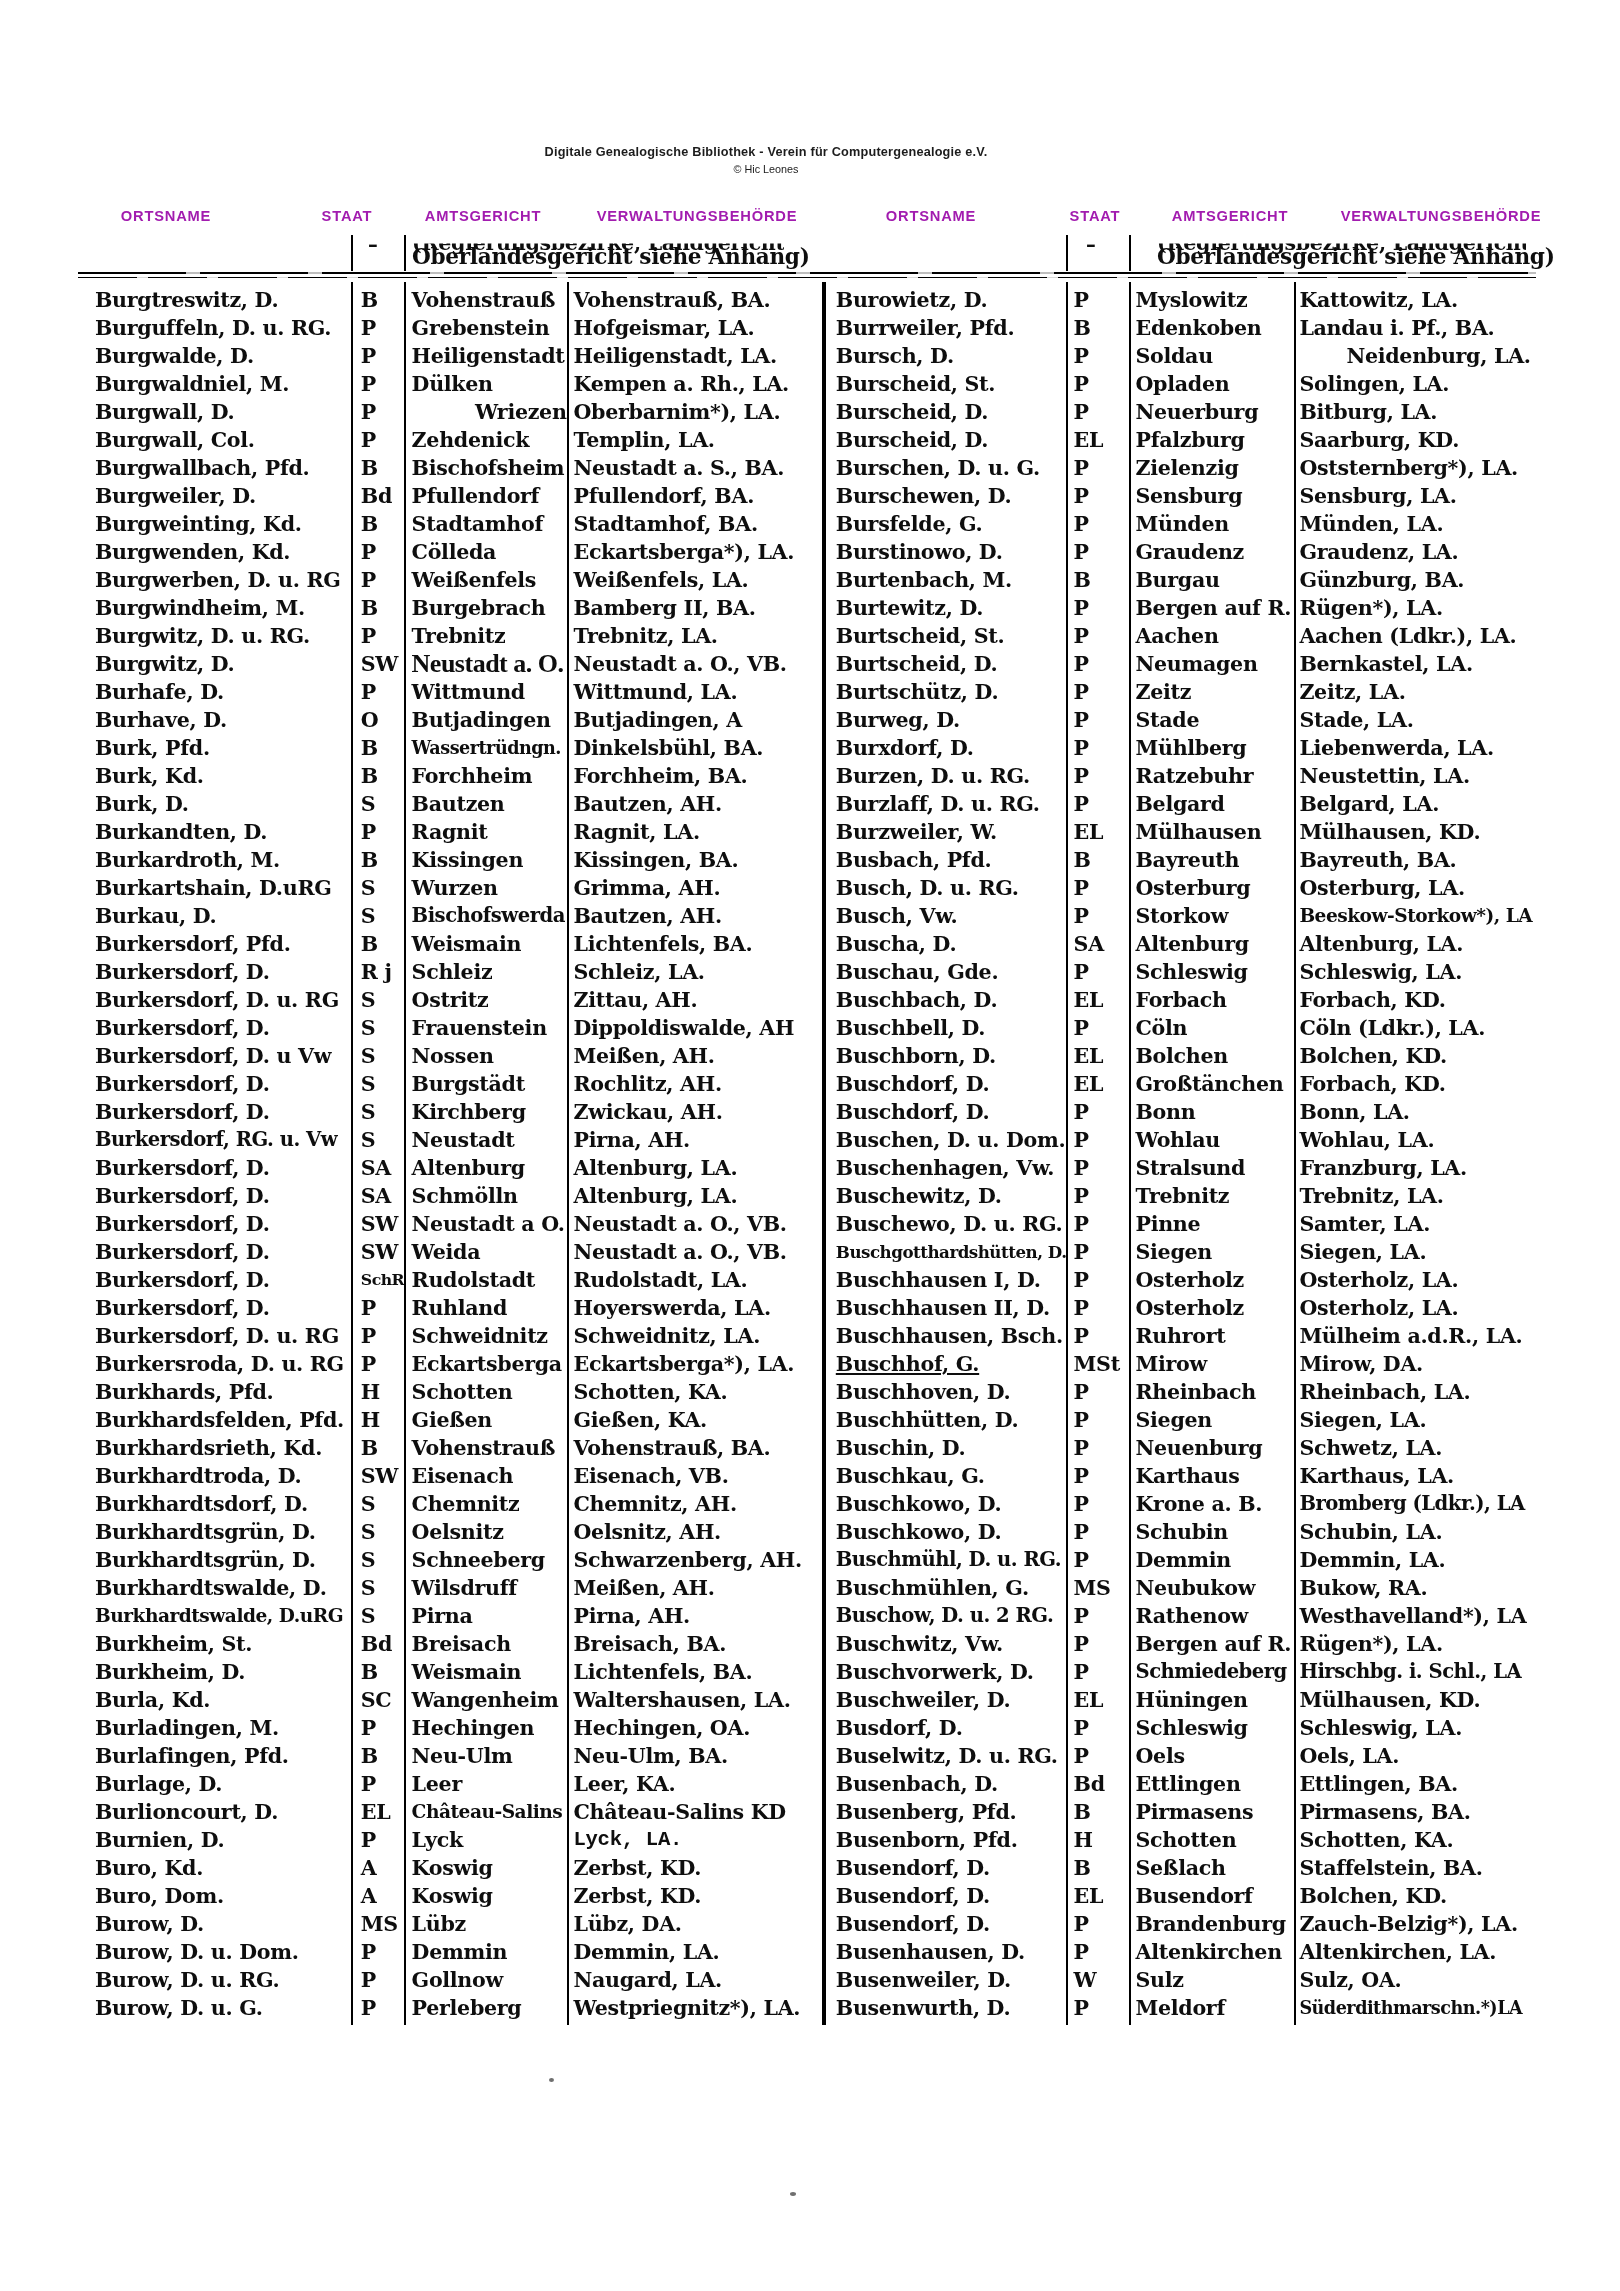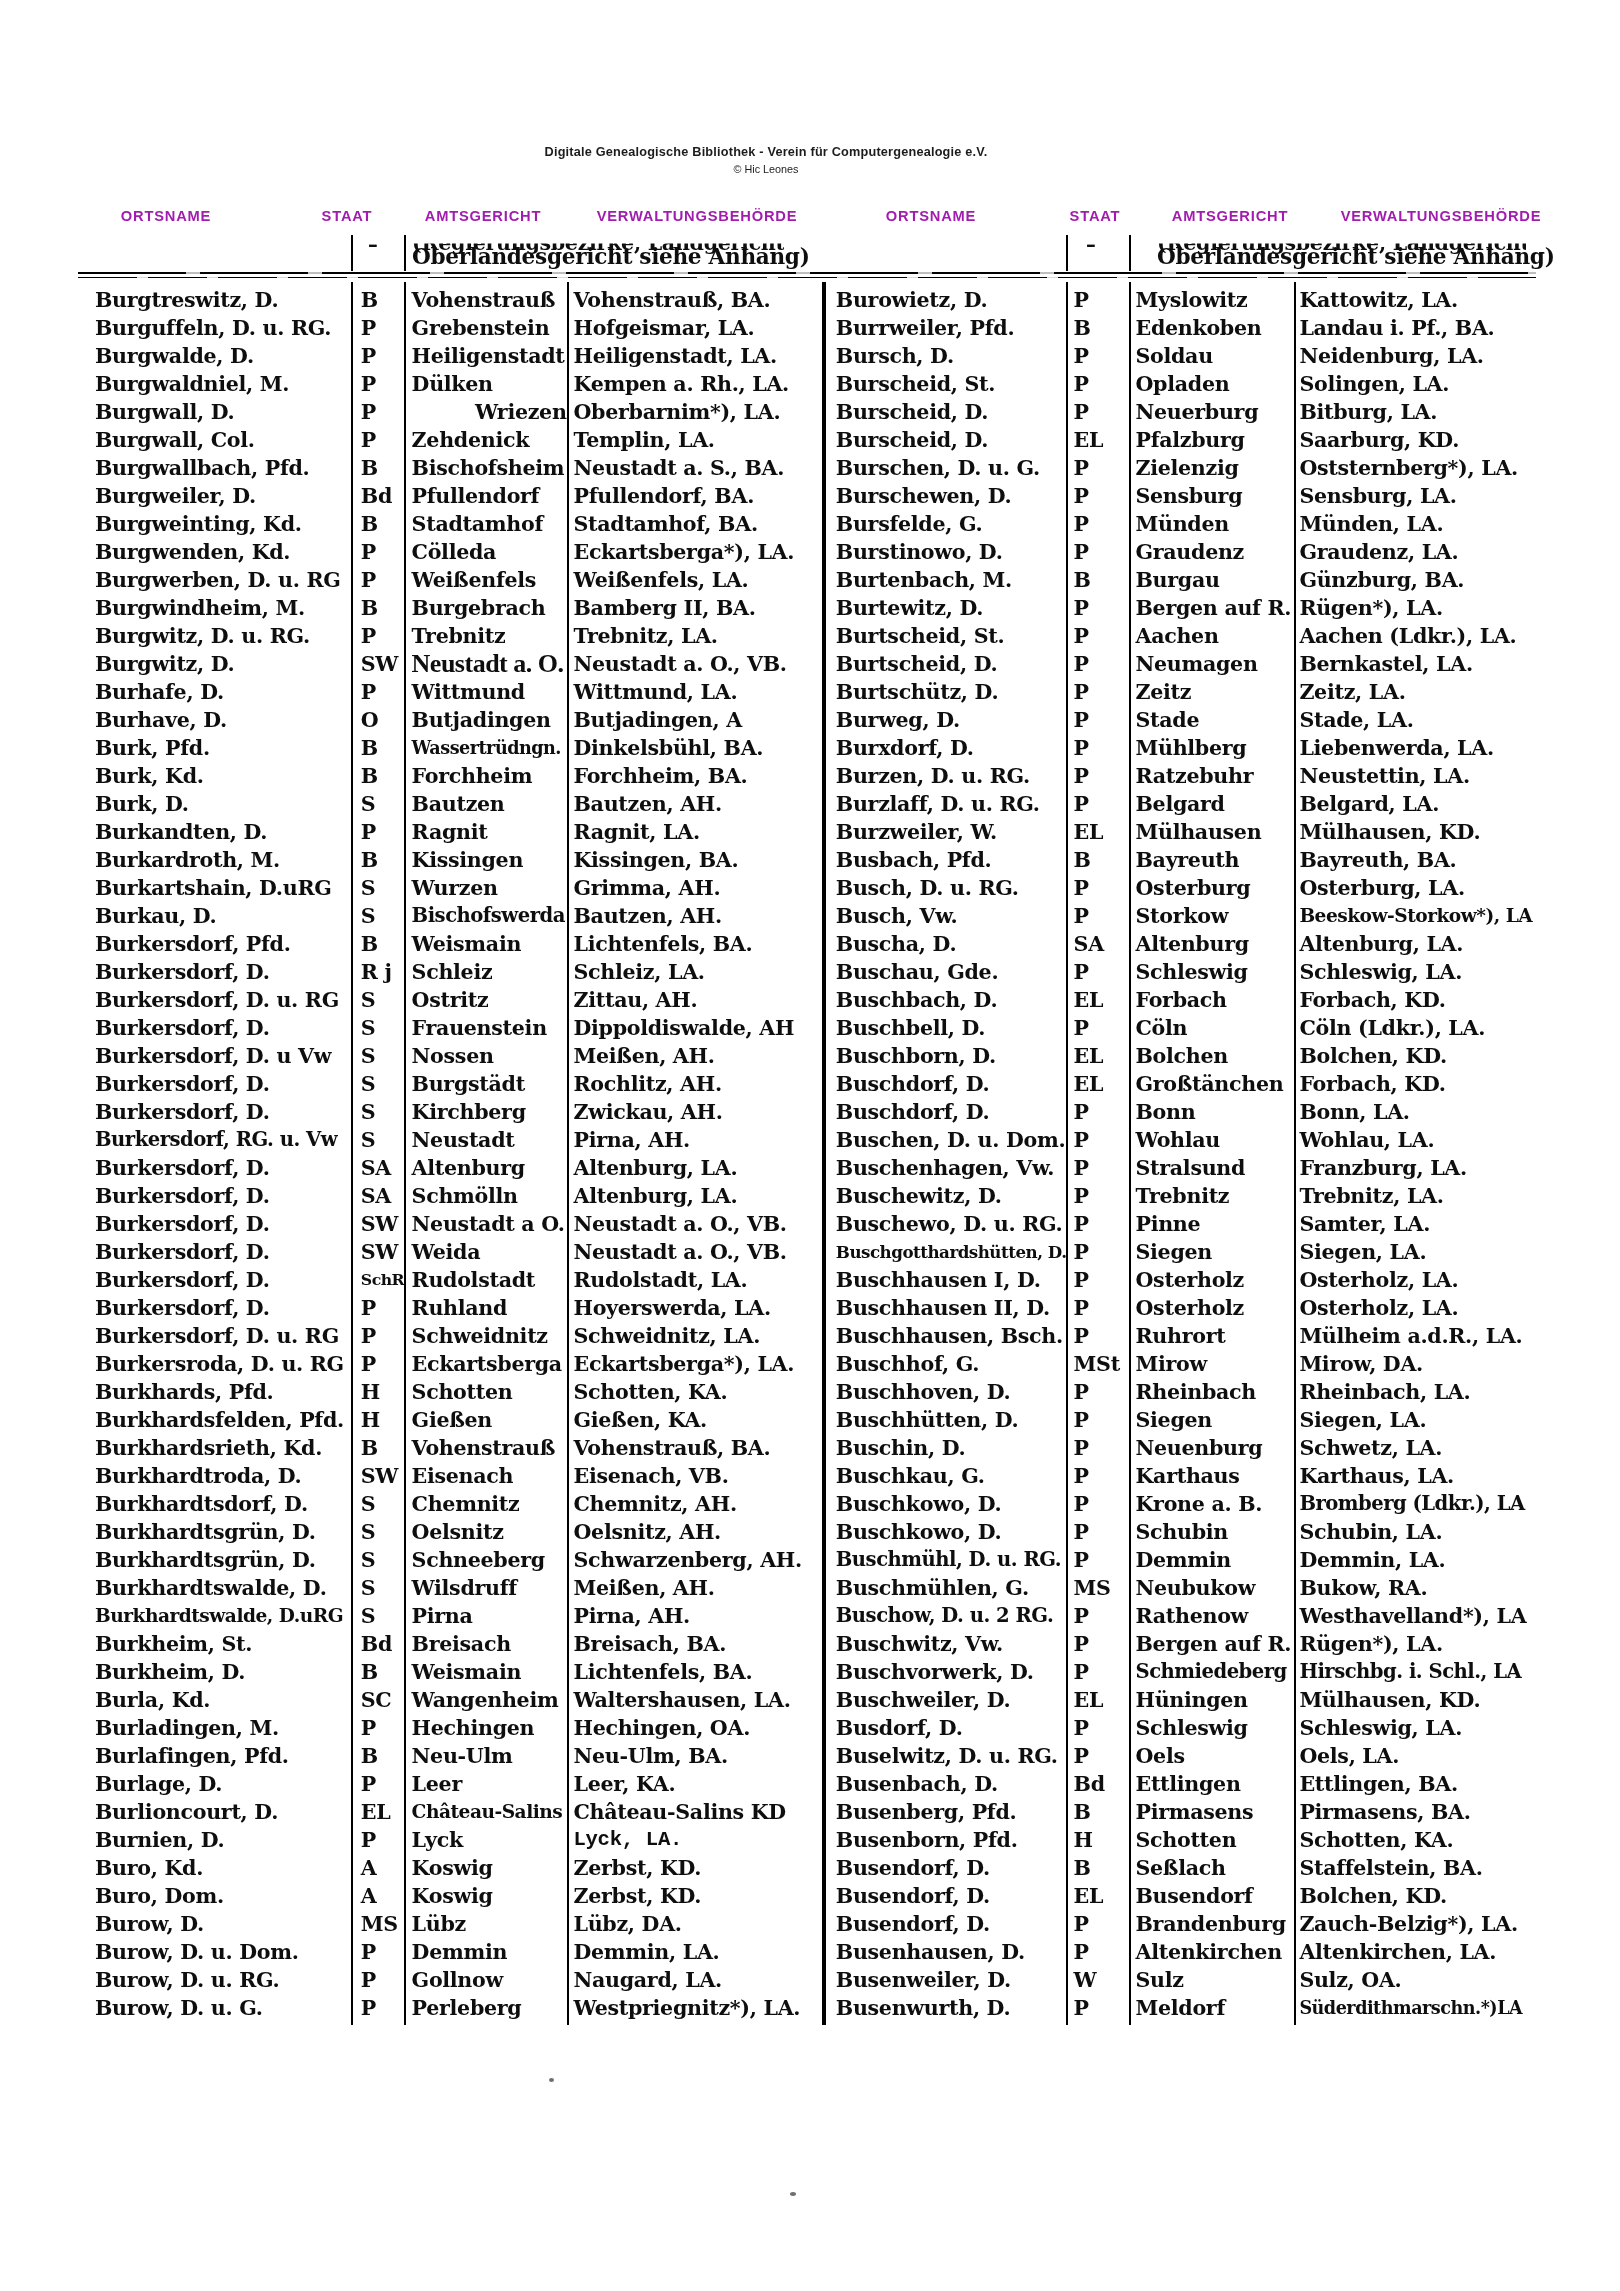--- a/index.html
+++ b/index.html
@@ -140,21 +140,21 @@
       <div class="trow"><div class="cell" style="width: 256px; padding-left: 2px;">Buro, Kd.</div><div class="cell" style="width: 43px; padding-left: 9.8px;">A</div><div class="cell" style="width: 155px; padding-left: 7.8px;">Koswig</div><div class="cell" style="width: 251px; padding-left: 6.9px;">Zerbst, KD.</div></div>
       <div class="trow"><div class="cell" style="width: 256px; padding-left: 2px;">Buro, Dom.</div><div class="cell" style="width: 43px; padding-left: 9.8px;">A</div><div class="cell" style="width: 155px; padding-left: 7.8px;">Koswig</div><div class="cell" style="width: 251px; padding-left: 6.9px;">Zerbst, KD.</div></div>
       <div class="trow"><div class="cell" style="width: 256px; padding-left: 2px;">Burow, D.</div><div class="cell" style="width: 43px; padding-left: 9.8px;">MS</div><div class="cell" style="width: 155px; padding-left: 7.8px;">Lübz</div><div class="cell" style="width: 251px; padding-left: 6.9px;">Lübz, DA.</div></div>
       <div class="trow"><div class="cell" style="width: 256px; padding-left: 2px;">Burow, D. u. Dom.</div><div class="cell" style="width: 43px; padding-left: 9.8px;">P</div><div class="cell" style="width: 155px; padding-left: 7.8px;">Demmin</div><div class="cell" style="width: 251px; padding-left: 6.9px;">Demmin, LA.</div></div>
       <div class="trow"><div class="cell" style="width: 256px; padding-left: 2px;">Burow, D. u. RG.</div><div class="cell" style="width: 43px; padding-left: 9.8px;">P</div><div class="cell" style="width: 155px; padding-left: 7.8px;">Gollnow</div><div class="cell" style="width: 251px; padding-left: 6.9px;">Naugard, LA.</div></div>
       <div class="trow"><div class="cell" style="width: 256px; padding-left: 2px;">Burow, D. u. G.</div><div class="cell" style="width: 43px; padding-left: 9.8px;">P</div><div class="cell" style="width: 155px; padding-left: 7.8px;">Perleberg</div><div class="cell" style="width: 251px; padding-left: 6.9px;">Westpriegnitz*), LA.</div></div>
     </div>
   <div id="right-group" class="tgroup" style="left:828px;width:706px">
       <div class="trow"><div class="cell" style="width: 230px; padding-left: 7.8px;">Burowietz, D.</div><div class="cell" style="width: 55px; padding-left: 7.8px;">P</div><div class="cell" style="width: 158px; padding-left: 6.9px;">Myslowitz</div><div class="cell" style="width: 234px; padding-left: 5.9px;">Kattowitz, LA.</div></div>
       <div class="trow"><div class="cell" style="width: 230px; padding-left: 7.8px;">Burrweiler, Pfd.</div><div class="cell" style="width: 55px; padding-left: 7.8px;">B</div><div class="cell" style="width: 158px; padding-left: 6.9px;">Edenkoben</div><div class="cell" style="width: 234px; padding-left: 5.9px;">Landau i. Pf., BA.</div></div>
-      <div class="trow"><div class="cell" style="width: 230px; padding-left: 7.8px;">Bursch, D.</div><div class="cell" style="width: 55px; padding-left: 7.8px;">P</div><div class="cell" style="width: 158px; padding-left: 6.9px;">Soldau</div><div class="cell" style="width: 234px; padding-left: 5.9px;">Neidenburg, LA.</div></div>
+      <div class="trow"><div class="cell" style="width: 230px; padding-left: 7.8px;">Bursch, D.</div><div class="cell" style="width: 55px; padding-left: 7.8px;">P</div><div class="cell" style="width: 158px; padding-left: 6.9px;">Soldau</div><div class="cell" style="width: 234px; padding-left: 5.9px; margin-left: 47px;">Neidenburg, LA.</div></div>
       <div class="trow"><div class="cell" style="width: 230px; padding-left: 7.8px;">Burscheid, St.</div><div class="cell" style="width: 55px; padding-left: 7.8px;">P</div><div class="cell" style="width: 158px; padding-left: 6.9px;">Opladen</div><div class="cell" style="width: 234px; padding-left: 5.9px;">Solingen, LA.</div></div>
       <div class="trow"><div class="cell" style="width: 230px; padding-left: 7.8px;">Burscheid, D.</div><div class="cell" style="width: 55px; padding-left: 7.8px;">P</div><div class="cell" style="width: 158px; padding-left: 6.9px;">Neuerburg</div><div class="cell" style="width: 234px; padding-left: 5.9px;">Bitburg, LA.</div></div>
       <div class="trow"><div class="cell" style="width: 230px; padding-left: 7.8px;">Burscheid, D.</div><div class="cell" style="width: 55px; padding-left: 7.8px;">EL</div><div class="cell" style="width: 158px; padding-left: 6.9px;">Pfalzburg</div><div class="cell" style="width: 234px; padding-left: 5.9px;">Saarburg, KD.</div></div>
       <div class="trow"><div class="cell" style="width: 230px; padding-left: 7.8px;">Burschen, D. u. G.</div><div class="cell" style="width: 55px; padding-left: 7.8px;">P</div><div class="cell" style="width: 158px; padding-left: 6.9px;">Zielenzig</div><div class="cell" style="width: 234px; padding-left: 5.9px;">Oststernberg*), LA.</div></div>
       <div class="trow"><div class="cell" style="width: 230px; padding-left: 7.8px;">Burschewen, D.</div><div class="cell" style="width: 55px; padding-left: 7.8px;">P</div><div class="cell" style="width: 158px; padding-left: 6.9px;">Sensburg</div><div class="cell" style="width: 234px; padding-left: 5.9px;">Sensburg, LA.</div></div>
       <div class="trow"><div class="cell" style="width: 230px; padding-left: 7.8px;">Bursfelde, G.</div><div class="cell" style="width: 55px; padding-left: 7.8px;">P</div><div class="cell" style="width: 158px; padding-left: 6.9px;">Münden</div><div class="cell" style="width: 234px; padding-left: 5.9px;">Münden, LA.</div></div>
       <div class="trow"><div class="cell" style="width: 230px; padding-left: 7.8px;">Burstinowo, D.</div><div class="cell" style="width: 55px; padding-left: 7.8px;">P</div><div class="cell" style="width: 158px; padding-left: 6.9px;">Graudenz</div><div class="cell" style="width: 234px; padding-left: 5.9px;">Graudenz, LA.</div></div>
       <div class="trow"><div class="cell" style="width: 230px; padding-left: 7.8px;">Burtenbach, M.</div><div class="cell" style="width: 55px; padding-left: 7.8px;">B</div><div class="cell" style="width: 158px; padding-left: 6.9px;">Burgau</div><div class="cell" style="width: 234px; padding-left: 5.9px;">Günzburg, BA.</div></div>
       <div class="trow"><div class="cell" style="width: 230px; padding-left: 7.8px;">Burtewitz, D.</div><div class="cell" style="width: 55px; padding-left: 7.8px;">P</div><div class="cell" style="width: 158px; padding-left: 6.9px;">Bergen auf R.</div><div class="cell" style="width: 234px; padding-left: 5.9px;">Rügen*), LA.</div></div>
       <div class="trow"><div class="cell" style="width: 230px; padding-left: 7.8px;">Burtscheid, St.</div><div class="cell" style="width: 55px; padding-left: 7.8px;">P</div><div class="cell" style="width: 158px; padding-left: 6.9px;">Aachen</div><div class="cell" style="width: 234px; padding-left: 5.9px;">Aachen (Ldkr.), LA.</div></div>
@@ -176,21 +176,21 @@
       <div class="trow"><div class="cell" style="width: 230px; padding-left: 7.8px;">Buschdorf, D.</div><div class="cell" style="width: 55px; padding-left: 7.8px;">EL</div><div class="cell" style="width: 158px; padding-left: 6.9px;">Großtänchen</div><div class="cell" style="width: 234px; padding-left: 5.9px;">Forbach, KD.</div></div>
       <div class="trow"><div class="cell" style="width: 230px; padding-left: 7.8px;">Buschdorf, D.</div><div class="cell" style="width: 55px; padding-left: 7.8px;">P</div><div class="cell" style="width: 158px; padding-left: 6.9px;">Bonn</div><div class="cell" style="width: 234px; padding-left: 5.9px;">Bonn, LA.</div></div>
       <div class="trow"><div class="cell" style="width: 230px; padding-left: 7.8px;">Buschen, D. u. Dom.</div><div class="cell" style="width: 55px; padding-left: 7.8px;">P</div><div class="cell" style="width: 158px; padding-left: 6.9px;">Wohlau</div><div class="cell" style="width: 234px; padding-left: 5.9px;">Wohlau, LA.</div></div>
       <div class="trow"><div class="cell" style="width: 230px; padding-left: 7.8px;">Buschenhagen, Vw.</div><div class="cell" style="width: 55px; padding-left: 7.8px;">P</div><div class="cell" style="width: 158px; padding-left: 6.9px;">Stralsund</div><div class="cell" style="width: 234px; padding-left: 5.9px;">Franzburg, LA.</div></div>
       <div class="trow"><div class="cell" style="width: 230px; padding-left: 7.8px;">Buschewitz, D.</div><div class="cell" style="width: 55px; padding-left: 7.8px;">P</div><div class="cell" style="width: 158px; padding-left: 6.9px;">Trebnitz</div><div class="cell" style="width: 234px; padding-left: 5.9px;">Trebnitz, LA.</div></div>
       <div class="trow"><div class="cell" style="width: 230px; padding-left: 7.8px;">Buschewo, D. u. RG.</div><div class="cell" style="width: 55px; padding-left: 7.8px;">P</div><div class="cell" style="width: 158px; padding-left: 6.9px;">Pinne</div><div class="cell" style="width: 234px; padding-left: 5.9px;">Samter, LA.</div></div>
       <div class="trow"><div class="cell" style="width: 230px; padding-left: 7.8px; font-size: 16.7px; letter-spacing: -0.5px;">Buschgotthardshütten, D.</div><div class="cell" style="width: 55px; padding-left: 7.8px;">P</div><div class="cell" style="width: 158px; padding-left: 6.9px;">Siegen</div><div class="cell" style="width: 234px; padding-left: 5.9px;">Siegen, LA.</div></div>
       <div class="trow"><div class="cell" style="width: 230px; padding-left: 7.8px;">Buschhausen I, D.</div><div class="cell" style="width: 55px; padding-left: 7.8px;">P</div><div class="cell" style="width: 158px; padding-left: 6.9px;">Osterholz</div><div class="cell" style="width: 234px; padding-left: 5.9px;">Osterholz, LA.</div></div>
       <div class="trow"><div class="cell" style="width: 230px; padding-left: 7.8px;">Buschhausen II, D.</div><div class="cell" style="width: 55px; padding-left: 7.8px;">P</div><div class="cell" style="width: 158px; padding-left: 6.9px;">Osterholz</div><div class="cell" style="width: 234px; padding-left: 5.9px;">Osterholz, LA.</div></div>
       <div class="trow"><div class="cell" style="width: 230px; padding-left: 7.8px;">Buschhausen, Bsch.</div><div class="cell" style="width: 55px; padding-left: 7.8px;">P</div><div class="cell" style="width: 158px; padding-left: 6.9px;">Ruhrort</div><div class="cell" style="width: 234px; padding-left: 5.9px;">Mülheim a.d.R., LA.</div></div>
-      <div class="trow"><div class="cell" style="width: 230px; padding-left: 7.8px;">Buschhof, G.</div><div class="cell" style="width: 55px; padding-left: 7.8px;">MSt</div><div class="cell" style="width: 158px; padding-left: 6.9px;">Mirow</div><div class="cell" style="width: 234px; padding-left: 5.9px;">Mirow, DA.</div></div>
+      <div class="trow"><div class="cell" style="width: 230px; padding-left: 7.8px; text-decoration: underline;">Buschhof, G.</div><div class="cell" style="width: 55px; padding-left: 7.8px;">MSt</div><div class="cell" style="width: 158px; padding-left: 6.9px;">Mirow</div><div class="cell" style="width: 234px; padding-left: 5.9px;">Mirow, DA.</div></div>
       <div class="trow"><div class="cell" style="width: 230px; padding-left: 7.8px;">Buschhoven, D.</div><div class="cell" style="width: 55px; padding-left: 7.8px;">P</div><div class="cell" style="width: 158px; padding-left: 6.9px;">Rheinbach</div><div class="cell" style="width: 234px; padding-left: 5.9px;">Rheinbach, LA.</div></div>
       <div class="trow"><div class="cell" style="width: 230px; padding-left: 7.8px;">Buschhütten, D.</div><div class="cell" style="width: 55px; padding-left: 7.8px;">P</div><div class="cell" style="width: 158px; padding-left: 6.9px;">Siegen</div><div class="cell" style="width: 234px; padding-left: 5.9px;">Siegen, LA.</div></div>
       <div class="trow"><div class="cell" style="width: 230px; padding-left: 7.8px;">Buschin, D.</div><div class="cell" style="width: 55px; padding-left: 7.8px;">P</div><div class="cell" style="width: 158px; padding-left: 6.9px;">Neuenburg</div><div class="cell" style="width: 234px; padding-left: 5.9px;">Schwetz, LA.</div></div>
       <div class="trow"><div class="cell" style="width: 230px; padding-left: 7.8px;">Buschkau, G.</div><div class="cell" style="width: 55px; padding-left: 7.8px;">P</div><div class="cell" style="width: 158px; padding-left: 6.9px;">Karthaus</div><div class="cell" style="width: 234px; padding-left: 5.9px;">Karthaus, LA.</div></div>
       <div class="trow"><div class="cell" style="width: 230px; padding-left: 7.8px;">Buschkowo, D.</div><div class="cell" style="width: 55px; padding-left: 7.8px;">P</div><div class="cell" style="width: 158px; padding-left: 6.9px;">Krone a. B.</div><div class="cell" style="width: 234px; padding-left: 5.9px; font-size: 19.6px; letter-spacing: -0.5px;">Bromberg (Ldkr.), LA</div></div>
       <div class="trow"><div class="cell" style="width: 230px; padding-left: 7.8px;">Buschkowo, D.</div><div class="cell" style="width: 55px; padding-left: 7.8px;">P</div><div class="cell" style="width: 158px; padding-left: 6.9px;">Schubin</div><div class="cell" style="width: 234px; padding-left: 5.9px;">Schubin, LA.</div></div>
       <div class="trow"><div class="cell" style="width: 230px; padding-left: 7.8px; font-size: 19.6px; letter-spacing: -0.5px;">Buschmühl, D. u. RG.</div><div class="cell" style="width: 55px; padding-left: 7.8px;">P</div><div class="cell" style="width: 158px; padding-left: 6.9px;">Demmin</div><div class="cell" style="width: 234px; padding-left: 5.9px;">Demmin, LA.</div></div>
       <div class="trow"><div class="cell" style="width: 230px; padding-left: 7.8px;">Buschmühlen, G.</div><div class="cell" style="width: 55px; padding-left: 7.8px;">MS</div><div class="cell" style="width: 158px; padding-left: 6.9px;">Neubukow</div><div class="cell" style="width: 234px; padding-left: 5.9px;">Bukow, RA.</div></div>
       <div class="trow"><div class="cell" style="width: 230px; padding-left: 7.8px; font-size: 19.6px; letter-spacing: -0.5px;">Buschow, D. u. 2 RG.</div><div class="cell" style="width: 55px; padding-left: 7.8px;">P</div><div class="cell" style="width: 158px; padding-left: 6.9px;">Rathenow</div><div class="cell" style="width: 234px; padding-left: 5.9px;">Westhavelland*), LA</div></div>
       <div class="trow"><div class="cell" style="width: 230px; padding-left: 7.8px;">Buschwitz, Vw.</div><div class="cell" style="width: 55px; padding-left: 7.8px;">P</div><div class="cell" style="width: 158px; padding-left: 6.9px;">Bergen auf R.</div><div class="cell" style="width: 234px; padding-left: 5.9px;">Rügen*), LA.</div></div>

